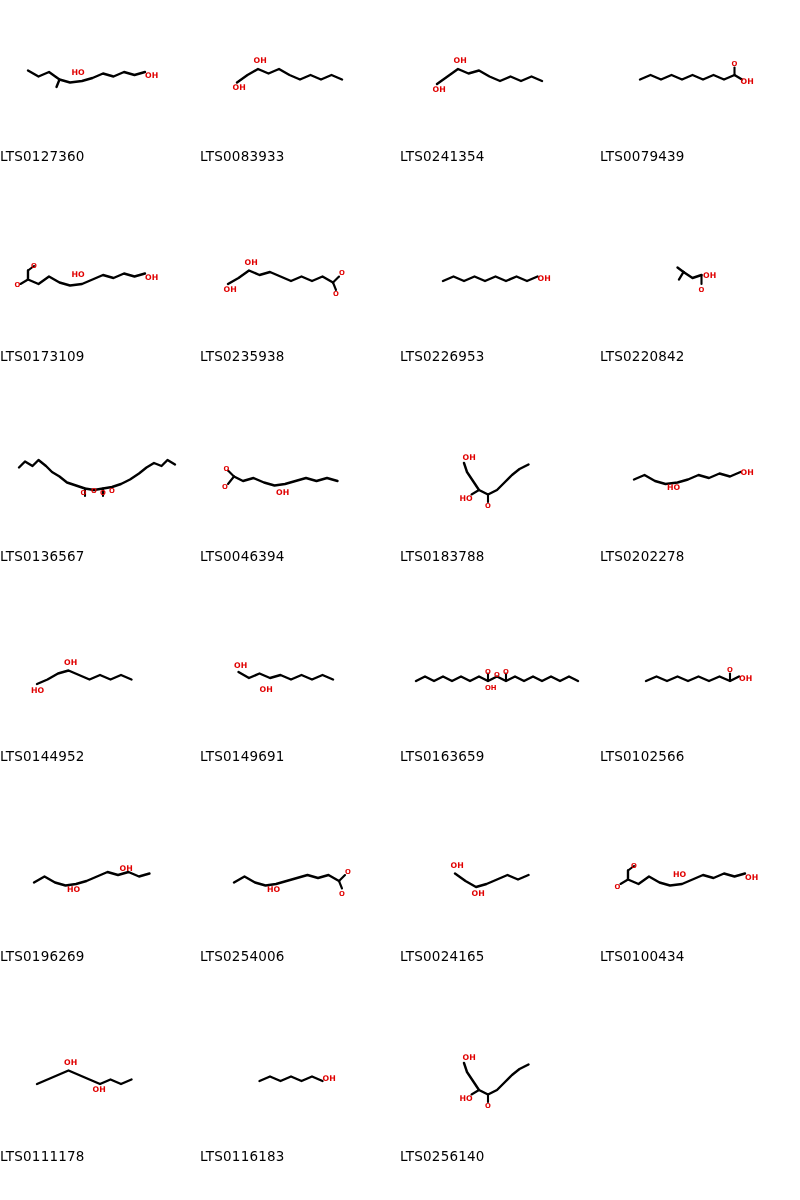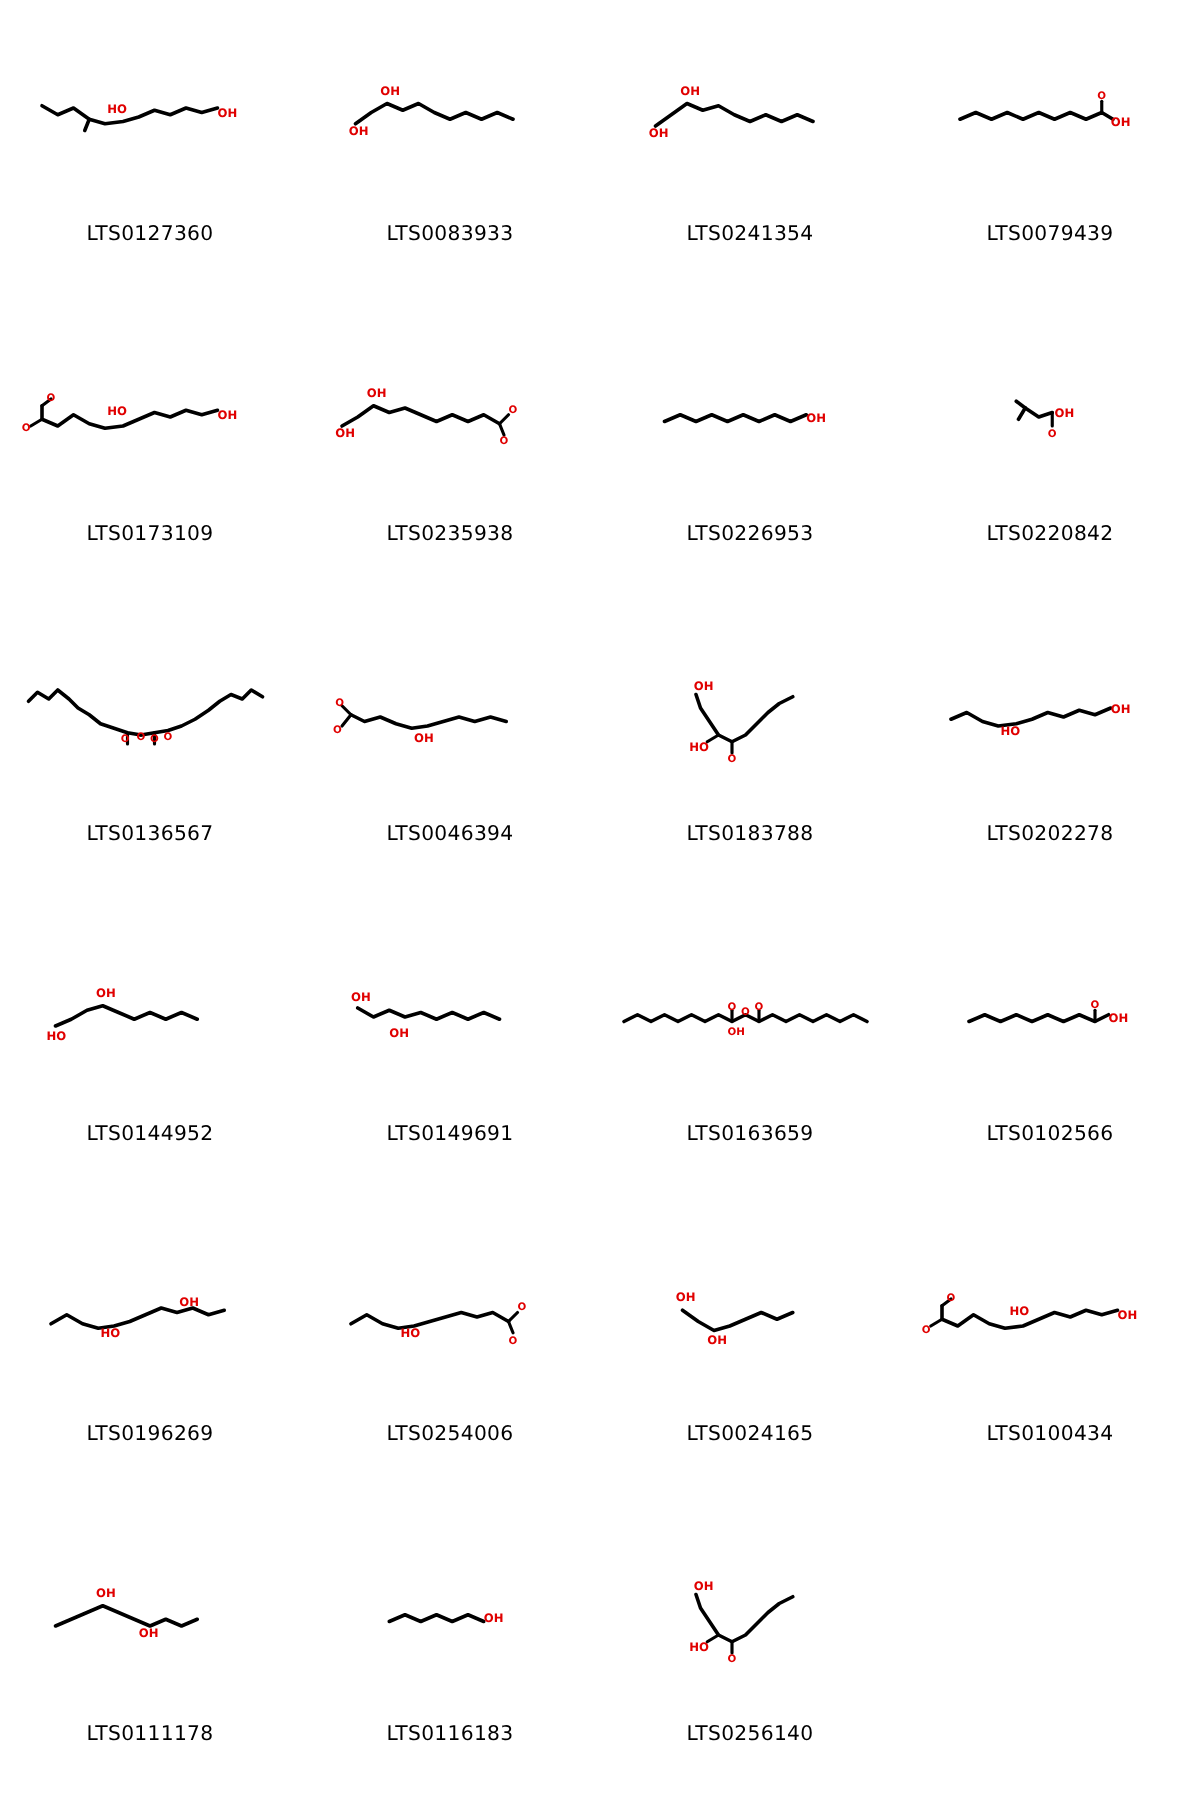--- a/index.html
+++ b/index.html
@@ -38,21 +38,20 @@
     justify-content: center;
   }
   .struct svg {
     display: block;
   }
   .caption {
     position: absolute;
     left: 0;
     top: 148px;
     width: 200px;
-    text-align: center;
     font-size: 13.5px;
     letter-spacing: 0.2px;
     color: #000000;
     font-family: "DejaVu Sans", sans-serif;
   }
   .bond {
     stroke: #000000;
     stroke-width: 1.6;
     fill: none;
     stroke-linecap: round;

